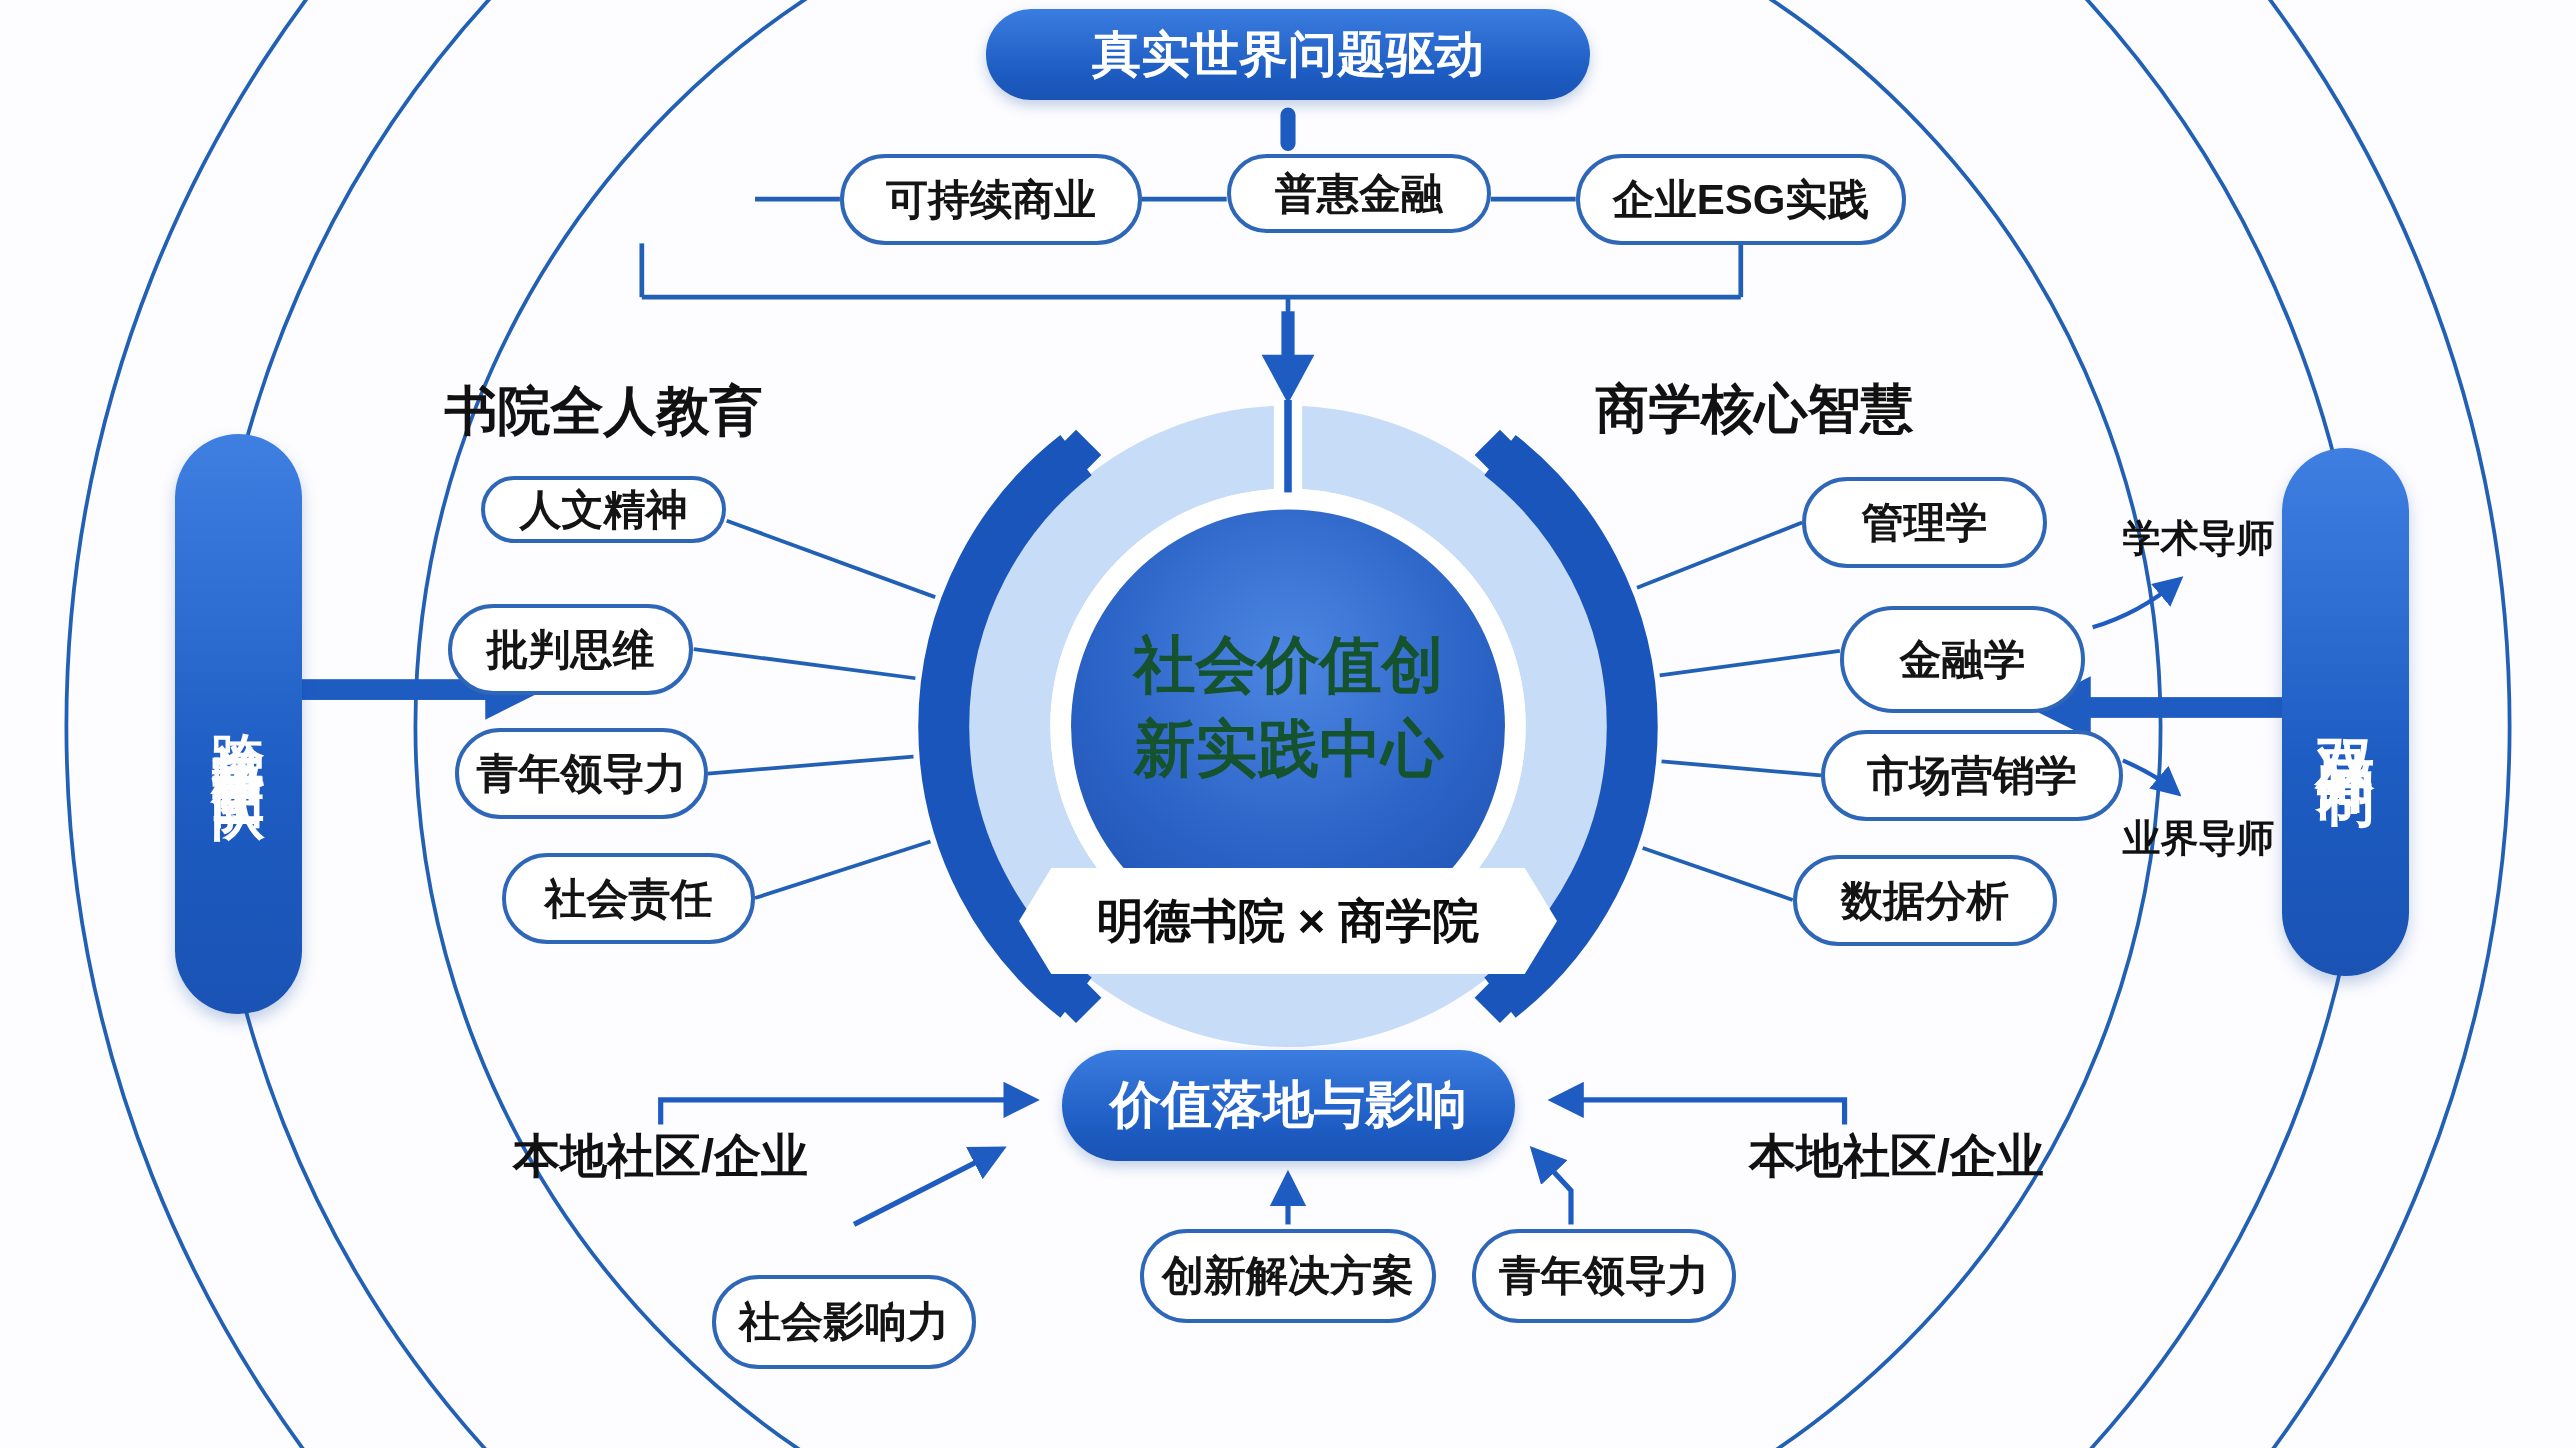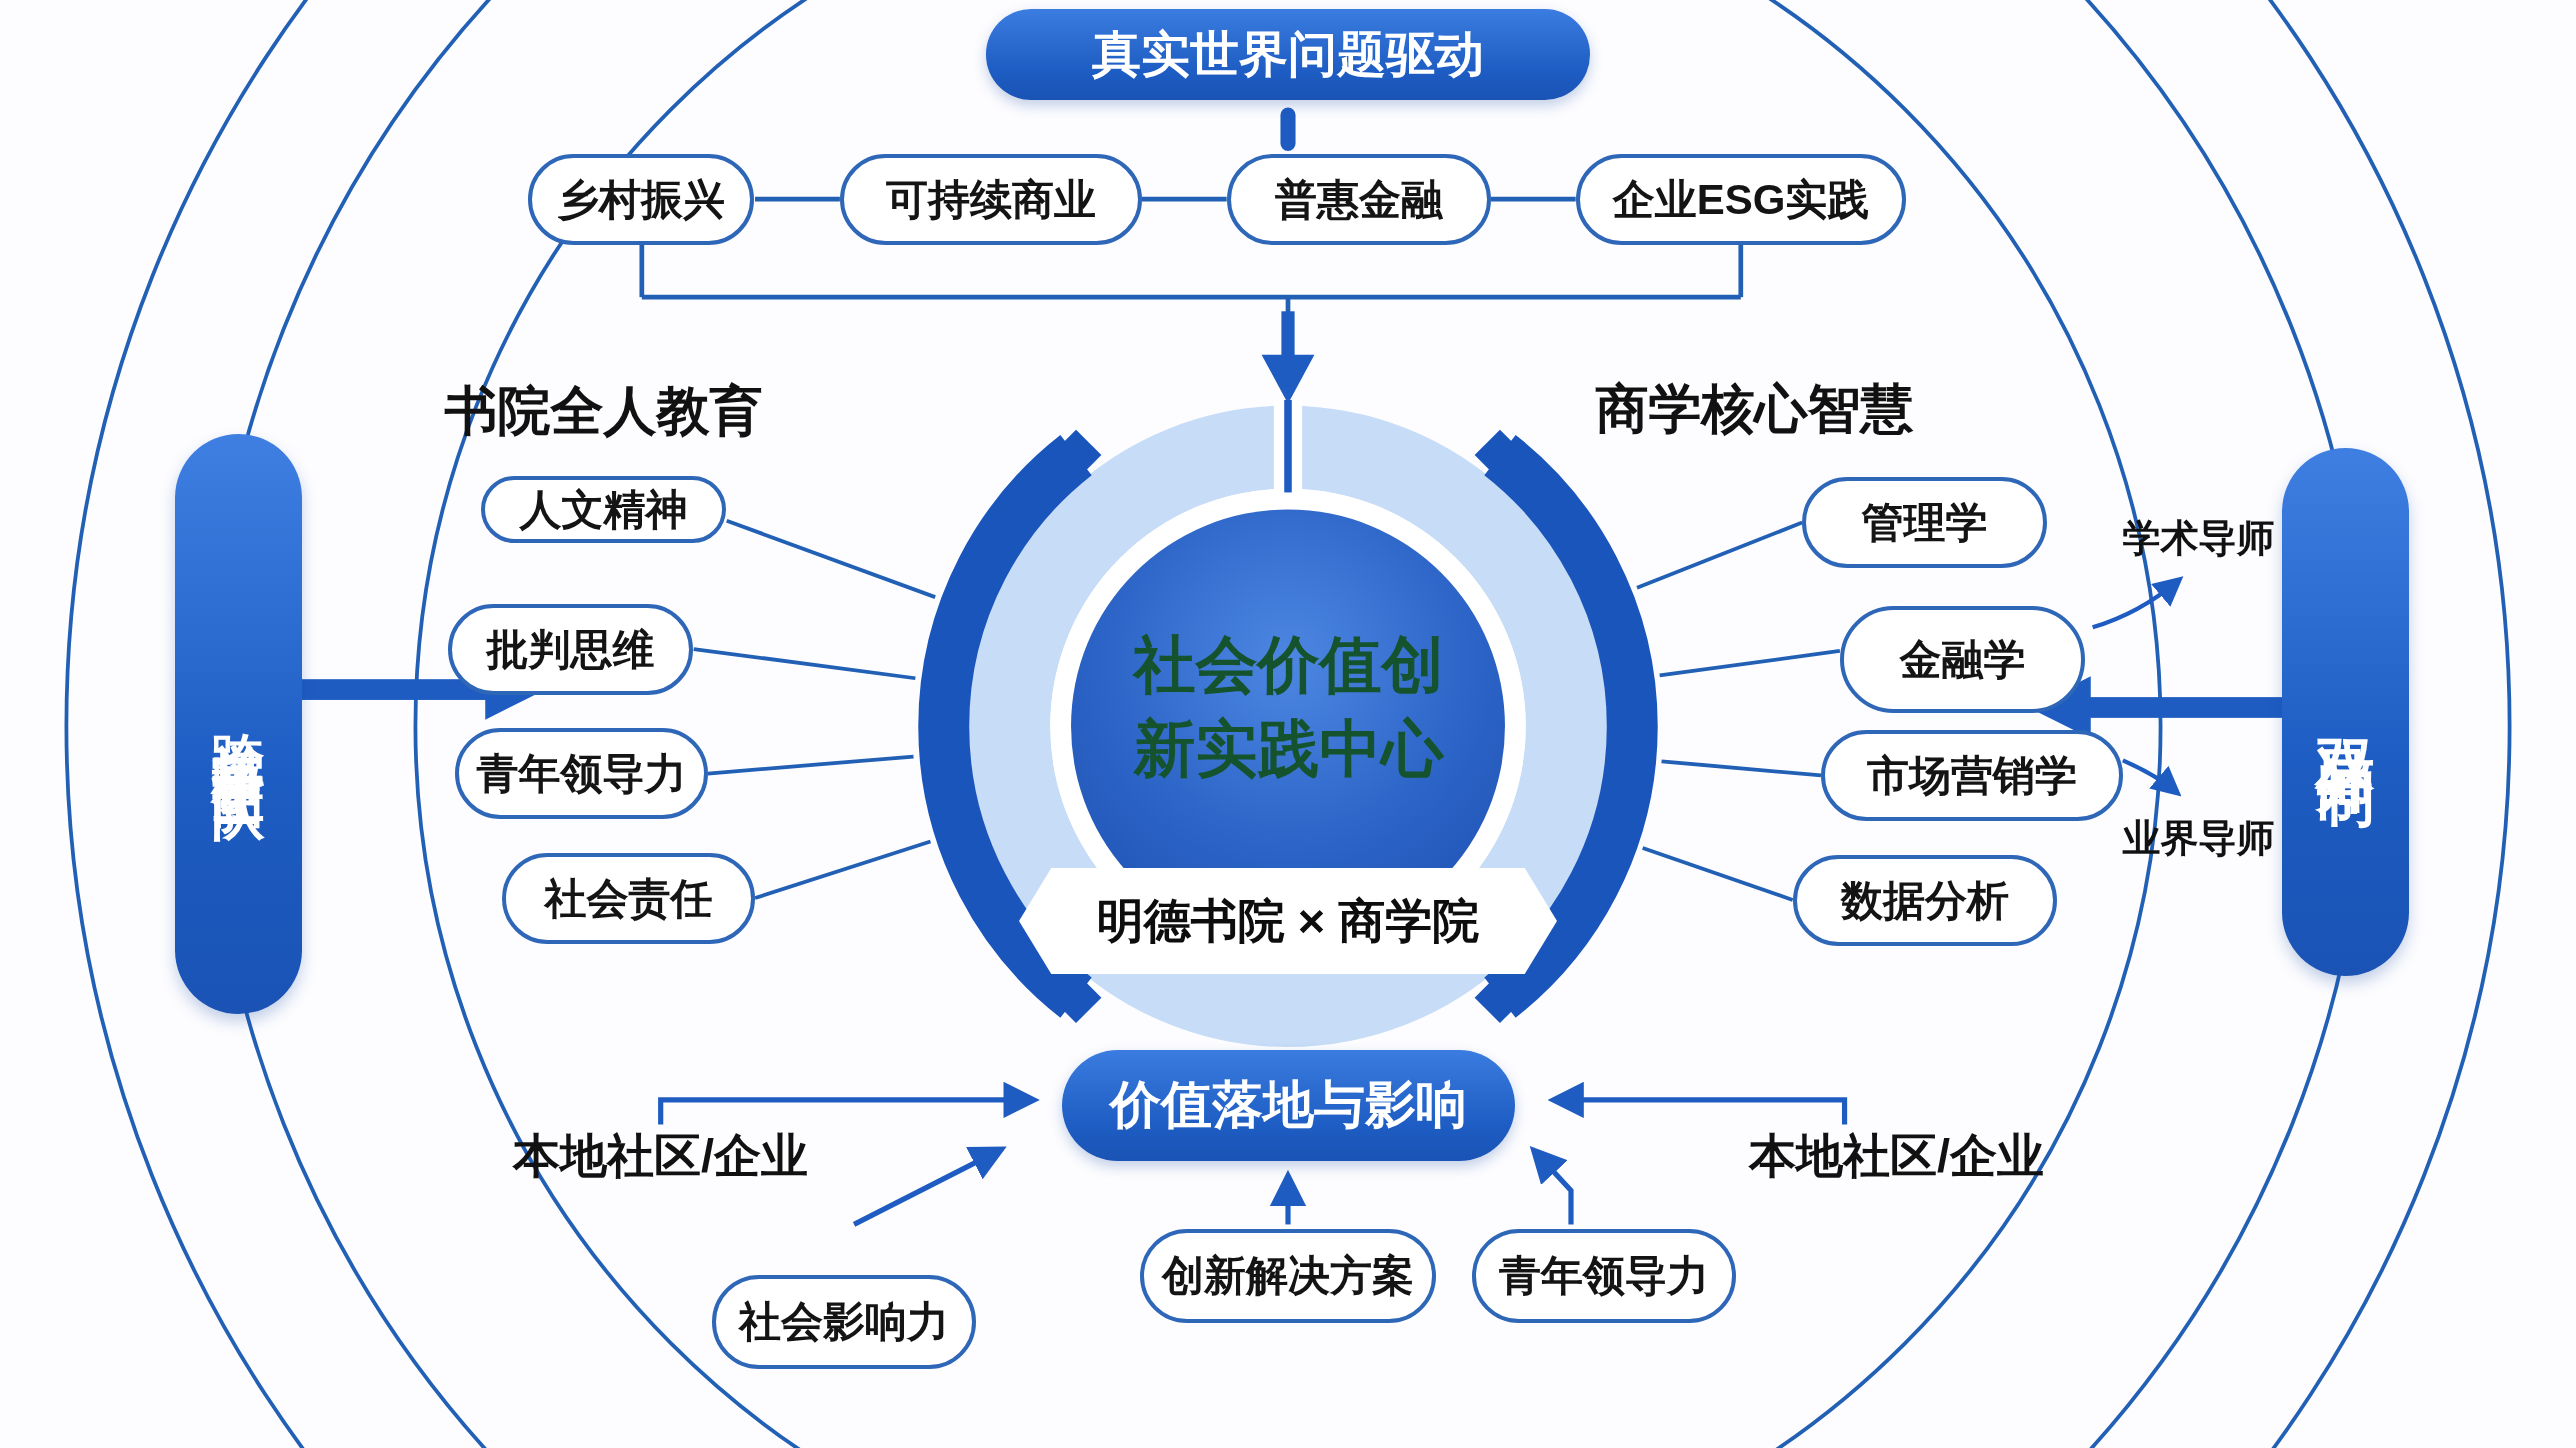--- a/index.html
+++ b/index.html
@@ -139,27 +139,24 @@
       <path d="M1365,1298 L1365,1250" marker-end="url(#arr)"></path>
       <path d="M1665,1298 L1665,1262 L1628,1222" marker-end="url(#arr)"></path>
       <path d="M1955,1192 L1955,1166 L1650,1166" marker-end="url(#arr)"></path>
     </g>
   </svg>
 
   <div class="bluepill" style="left:986px;top:9.4px;width:604px;height:91px;font-size:49px;border-radius:45px;">
     <span>真实世界问题驱动</span>
   </div>
 
-  <div class="pill" style="left:528px;top:154px;width:226px;height:91px;font-size:42px;">
-    <span>乡村振兴</span>
-  </div>
   <div class="pill" style="left:840px;top:154px;width:302px;height:91px;font-size:42px;">
     <span>可持续商业</span>
   </div>
-  <div class="pill" style="left:1227px;top:154px;width:264px;height:91px;font-size:42px;">
+  <div class="pill" style="left:1227px;top:154px;width:264px;height:79px;font-size:42px;">
     <span>普惠金融</span>
   </div>
   <div class="pill" style="left:1576px;top:154px;width:330px;height:91px;font-size:42px;">
     <span>企业ESG实践</span>
   </div>
 
   <div class="heading" style="left:396px;top:376px;width:415px;font-size:53px;">
     <span>书院全人教育</span>
   </div>
   <div class="heading" style="left:1566px;top:374px;width:377px;font-size:53px;">

